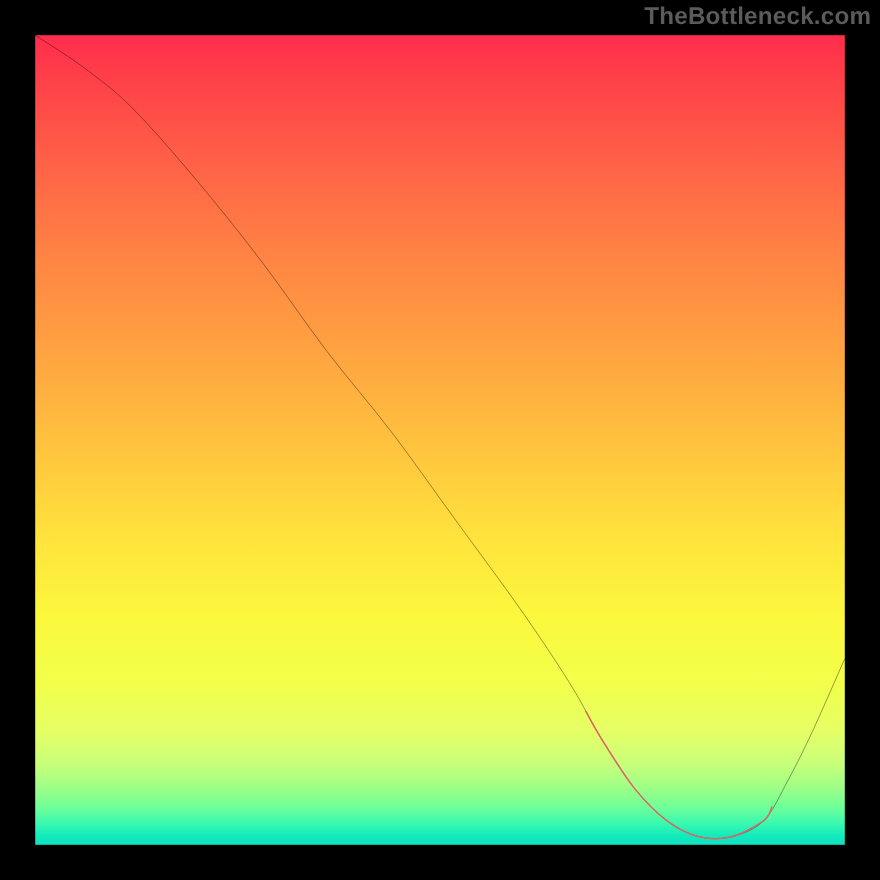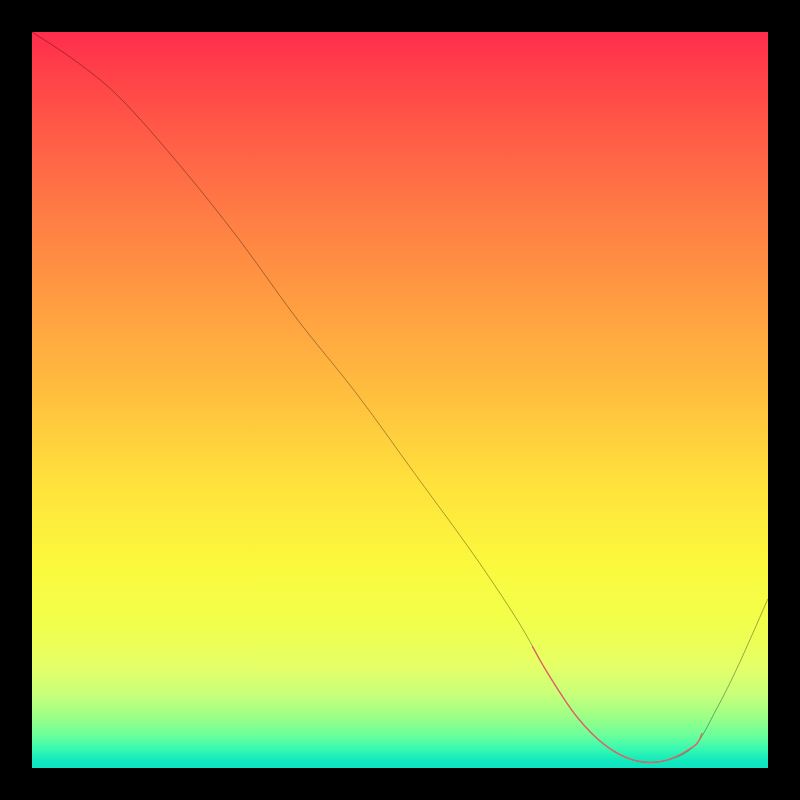--- a/index.html
+++ b/index.html
@@ -54,20 +54,21 @@
     left: 0; top: 0;
     width: 100%;
     height: 100%;
     overflow: visible;
   }
 </style>
 </head>
 <body>
 
 <div class="outer">
+  <div class="watermark">TheBottleneck.com</div>
 
   <div class="plot" style="left: 32px; top: 32px; width: 736px; height: 736px;">
     <svg class="curve" viewBox="0 0 100 100" preserveAspectRatio="none">
       <path fill="none" stroke="#000000" stroke-width="0.35" vector-effect="non-scaling-stroke" d="M 0 0 C 1 0.6666666666666666, 4 2.5, 6 4 C 8 5.5, 9.666666666666666 6.666666666666666, 12 9 C 14.333333333333334 11.333333333333334, 17.333333333333332 14.833333333333334, 20 18 C 22.666666666666668 21.166666666666668, 25.333333333333336 24.5, 28.000000000000004 28 C 30.66666666666667 31.5, 33.333333333333336 35.5, 36 39 C 38.666666666666664 42.5, 41.333333333333336 45.5, 44 49 C 46.666666666666664 52.5, 49.333333333333336 56.333333333333336, 52 60 C 54.666666666666664 63.666666666666664, 57.666666666666664 67.66666666666667, 60 71 C 62.333333333333336 74.33333333333333, 64.33333333333333 77.33333333333333, 66 80 C 67.66666666666667 82.66666666666667, 68.66666666666667 84.83333333333333, 70 87 C 71.33333333333333 89.16666666666667, 72.66666666666667 91.33333333333333, 74 93 C 75.33333333333333 94.66666666666667, 76.66666666666667 96, 78 97 C 79.33333333333333 98, 80.66666666666667 98.66666666666667, 82 99 C 83.33333333333333 99.33333333333333, 84.66666666666667 99.33333333333333, 86 99 C 87.33333333333333 98.66666666666667, 88.83333333333333 98.16666666666667, 90 97 C 91.16666666666667 95.83333333333333, 92 93.83333333333333, 93 92 C 94 90.16666666666667, 94.83333333333333 88.5, 96 86 C 97.16666666666667 83.5, 99.33333333333333 78.5, 100 77"></path>
       <path fill="none" stroke="#e06666" stroke-width="1.4" stroke-linecap="round" vector-effect="non-scaling-stroke" d="M 68 83.5 C 68.33333333333333 84.08333333333333, 69 85.41666666666667, 70 87 C 71 88.58333333333333, 72.66666666666667 91.33333333333333, 74 93 C 75.33333333333333 94.66666666666667, 76.66666666666667 96, 78 97 C 79.33333333333333 98, 80.66666666666667 98.66666666666667, 82 99 C 83.33333333333333 99.33333333333333, 84.66666666666667 99.33333333333333, 86 99 C 87.33333333333333 98.66666666666667, 89.16666666666667 97.61111111111111, 90 97 C 90.83333333333333 96.38888888888889, 90.83333333333333 95.61111111111111, 91 95.33333333333333"></path>
     </svg>
   </div>
 </div>
 
 </body></html>

